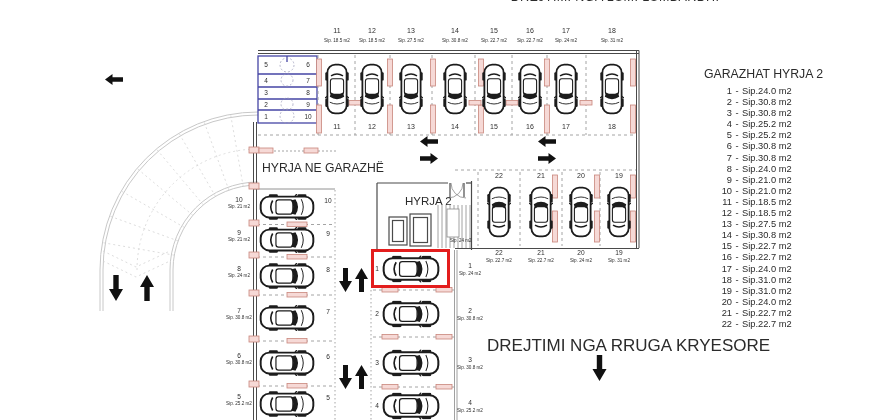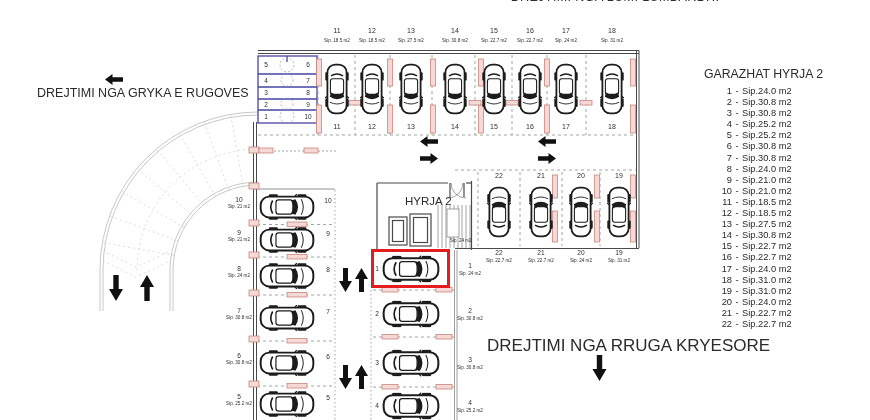--- a/index.html
+++ b/index.html
@@ -289,22 +289,22 @@
       <use href="#arrow-up" x="355" y="365" width="13" height="24"></use>
       <use href="#arrow-down" x="109" y="275" width="14" height="26"></use>
       <use href="#arrow-up" x="140" y="275" width="14" height="26"></use>
       <use href="#arrow-down" x="592" y="355" width="15" height="26"></use>
     </g>
 
     <rect x="372.5" y="250.5" width="76" height="36" fill="none" stroke="#e31d1d" stroke-width="3"></rect>
   </svg>
 
   <div class="stat top-title">DREJTIMI NGA LUMI LUMBARDHI</div>
-  <div class="stat left-dir">DREJTIMI NGA GRYKA E RUGOVES</div>
   <div class="stat bottom-dir">DREJTIMI NGA RRUGA KRYESORE</div>
+  <div class="stat hyrja-garage">HYRJA NE GARAZHË</div>
   <div class="stat hyrja2">HYRJA 2</div>
   <div class="stat tiny stair-lbl">Sip. 24 m2</div>
   <div class="stat legend-title">GARAZHAT HYRJA 2</div>
   <div class="legend-list" id="legend-list">
       <div class="legend-row">
         <span class="lg-num">1</span>
         <span class="lg-dash">-</span>
         <span class="lg-area">Sip.24.0 m2</span>
       </div>
       <div class="legend-row">

